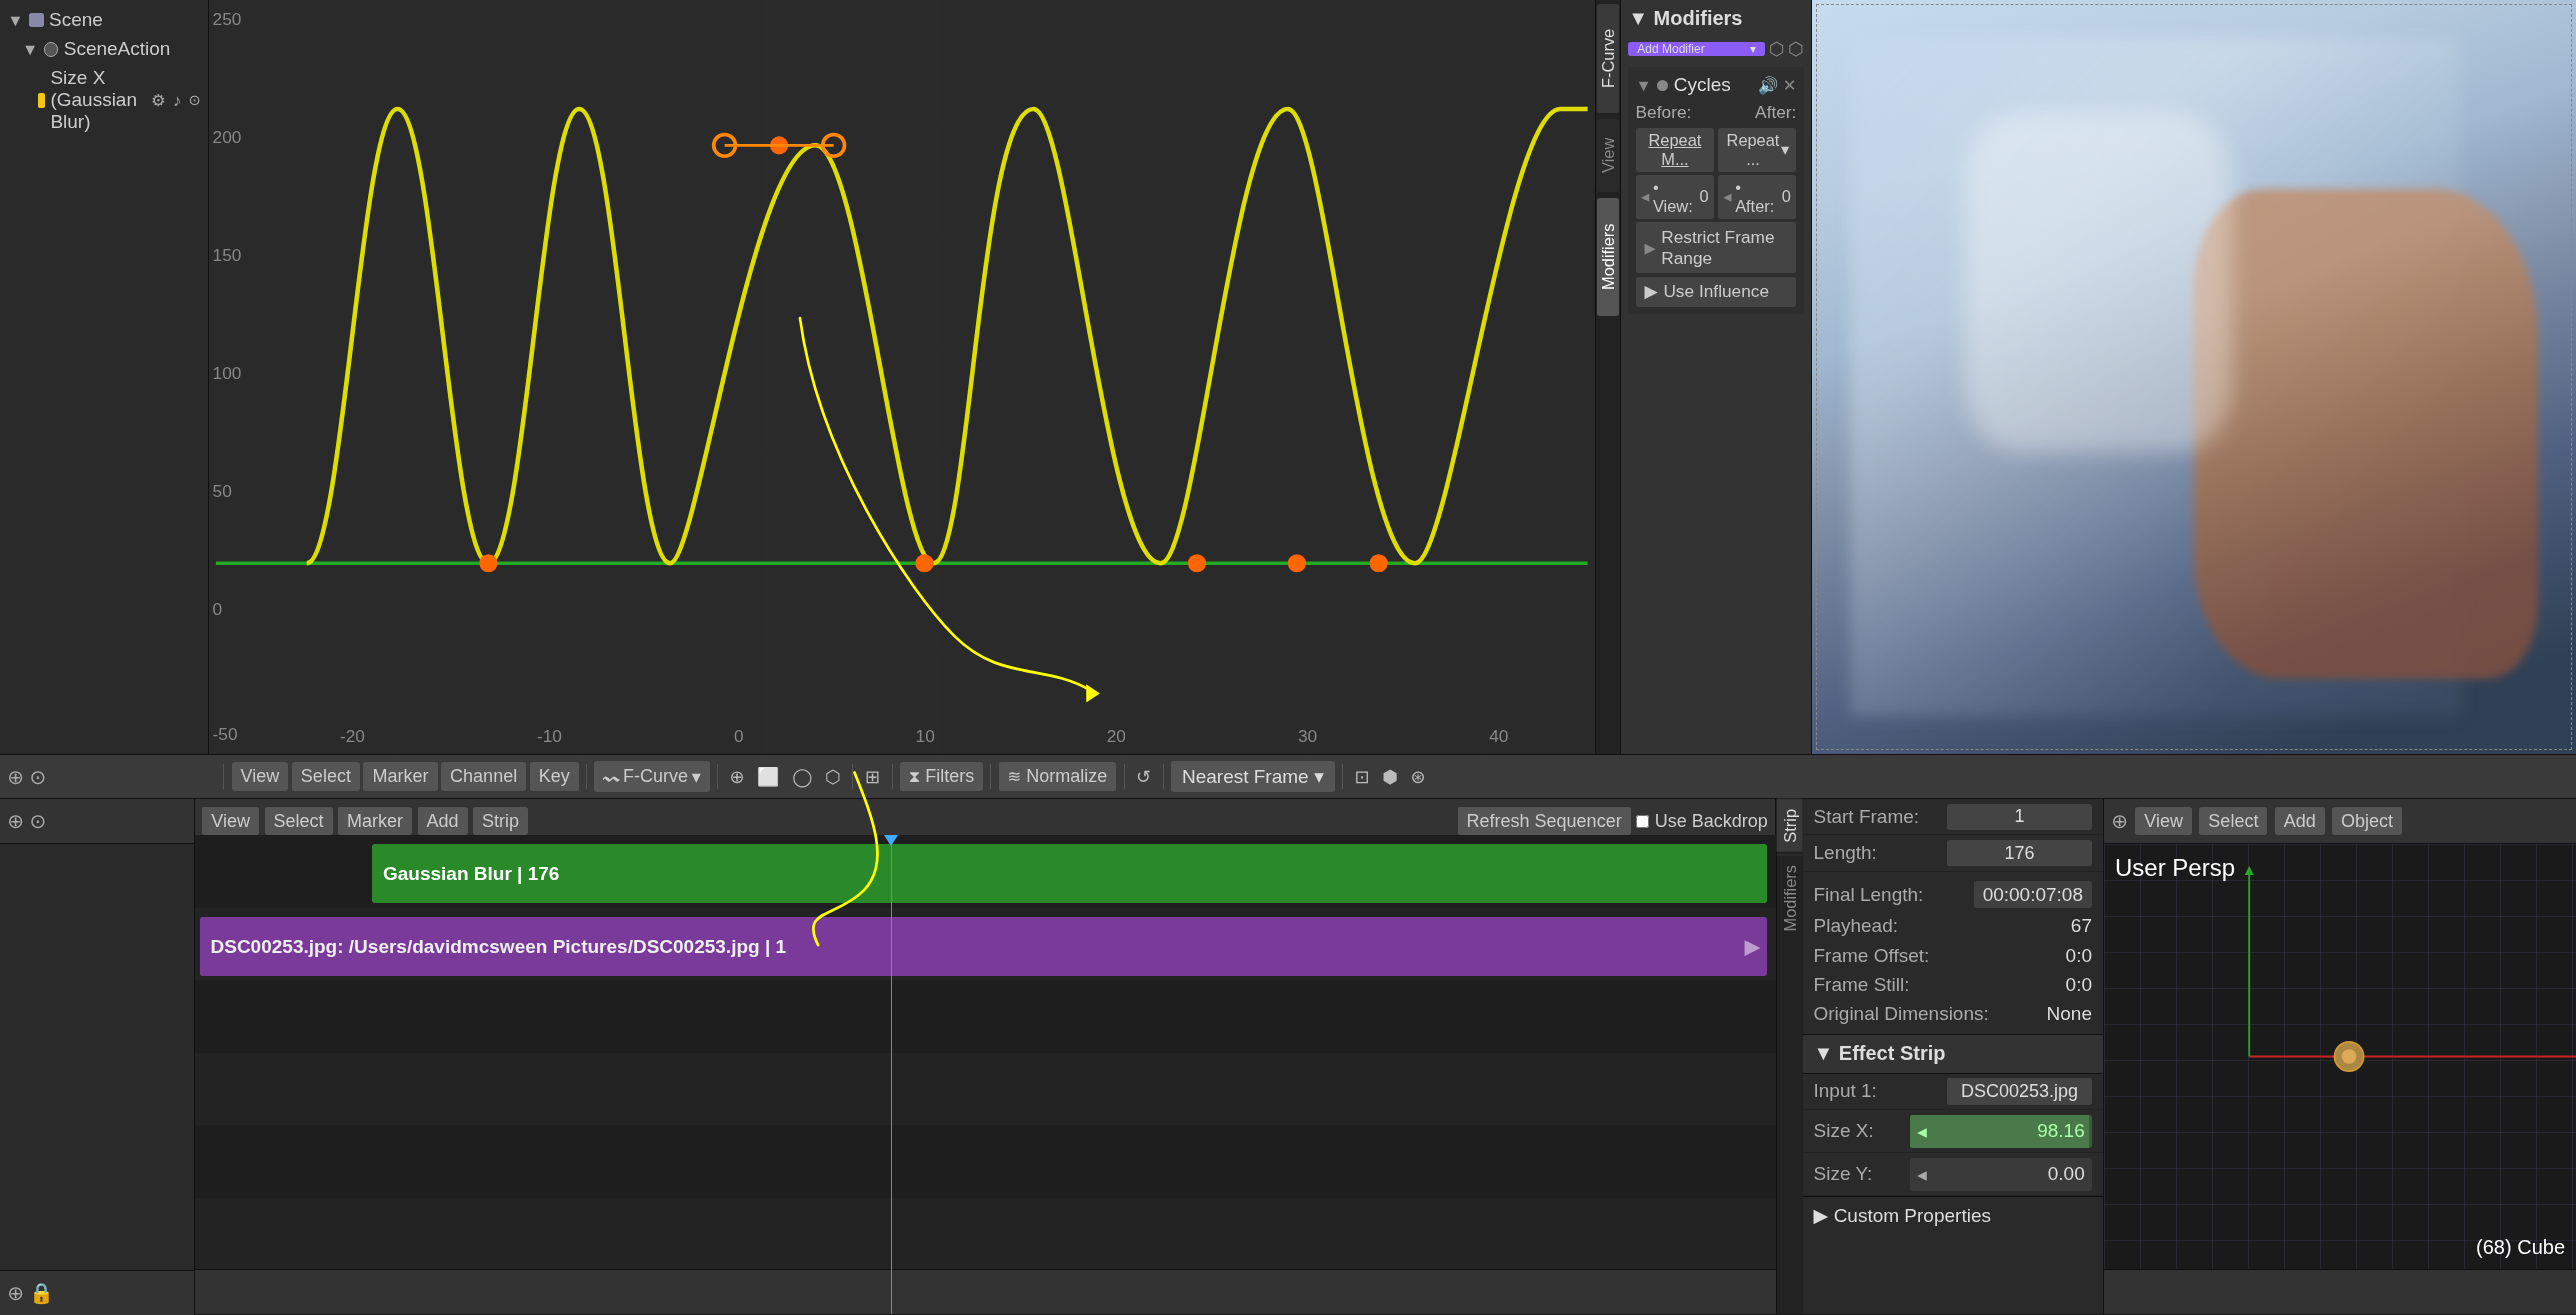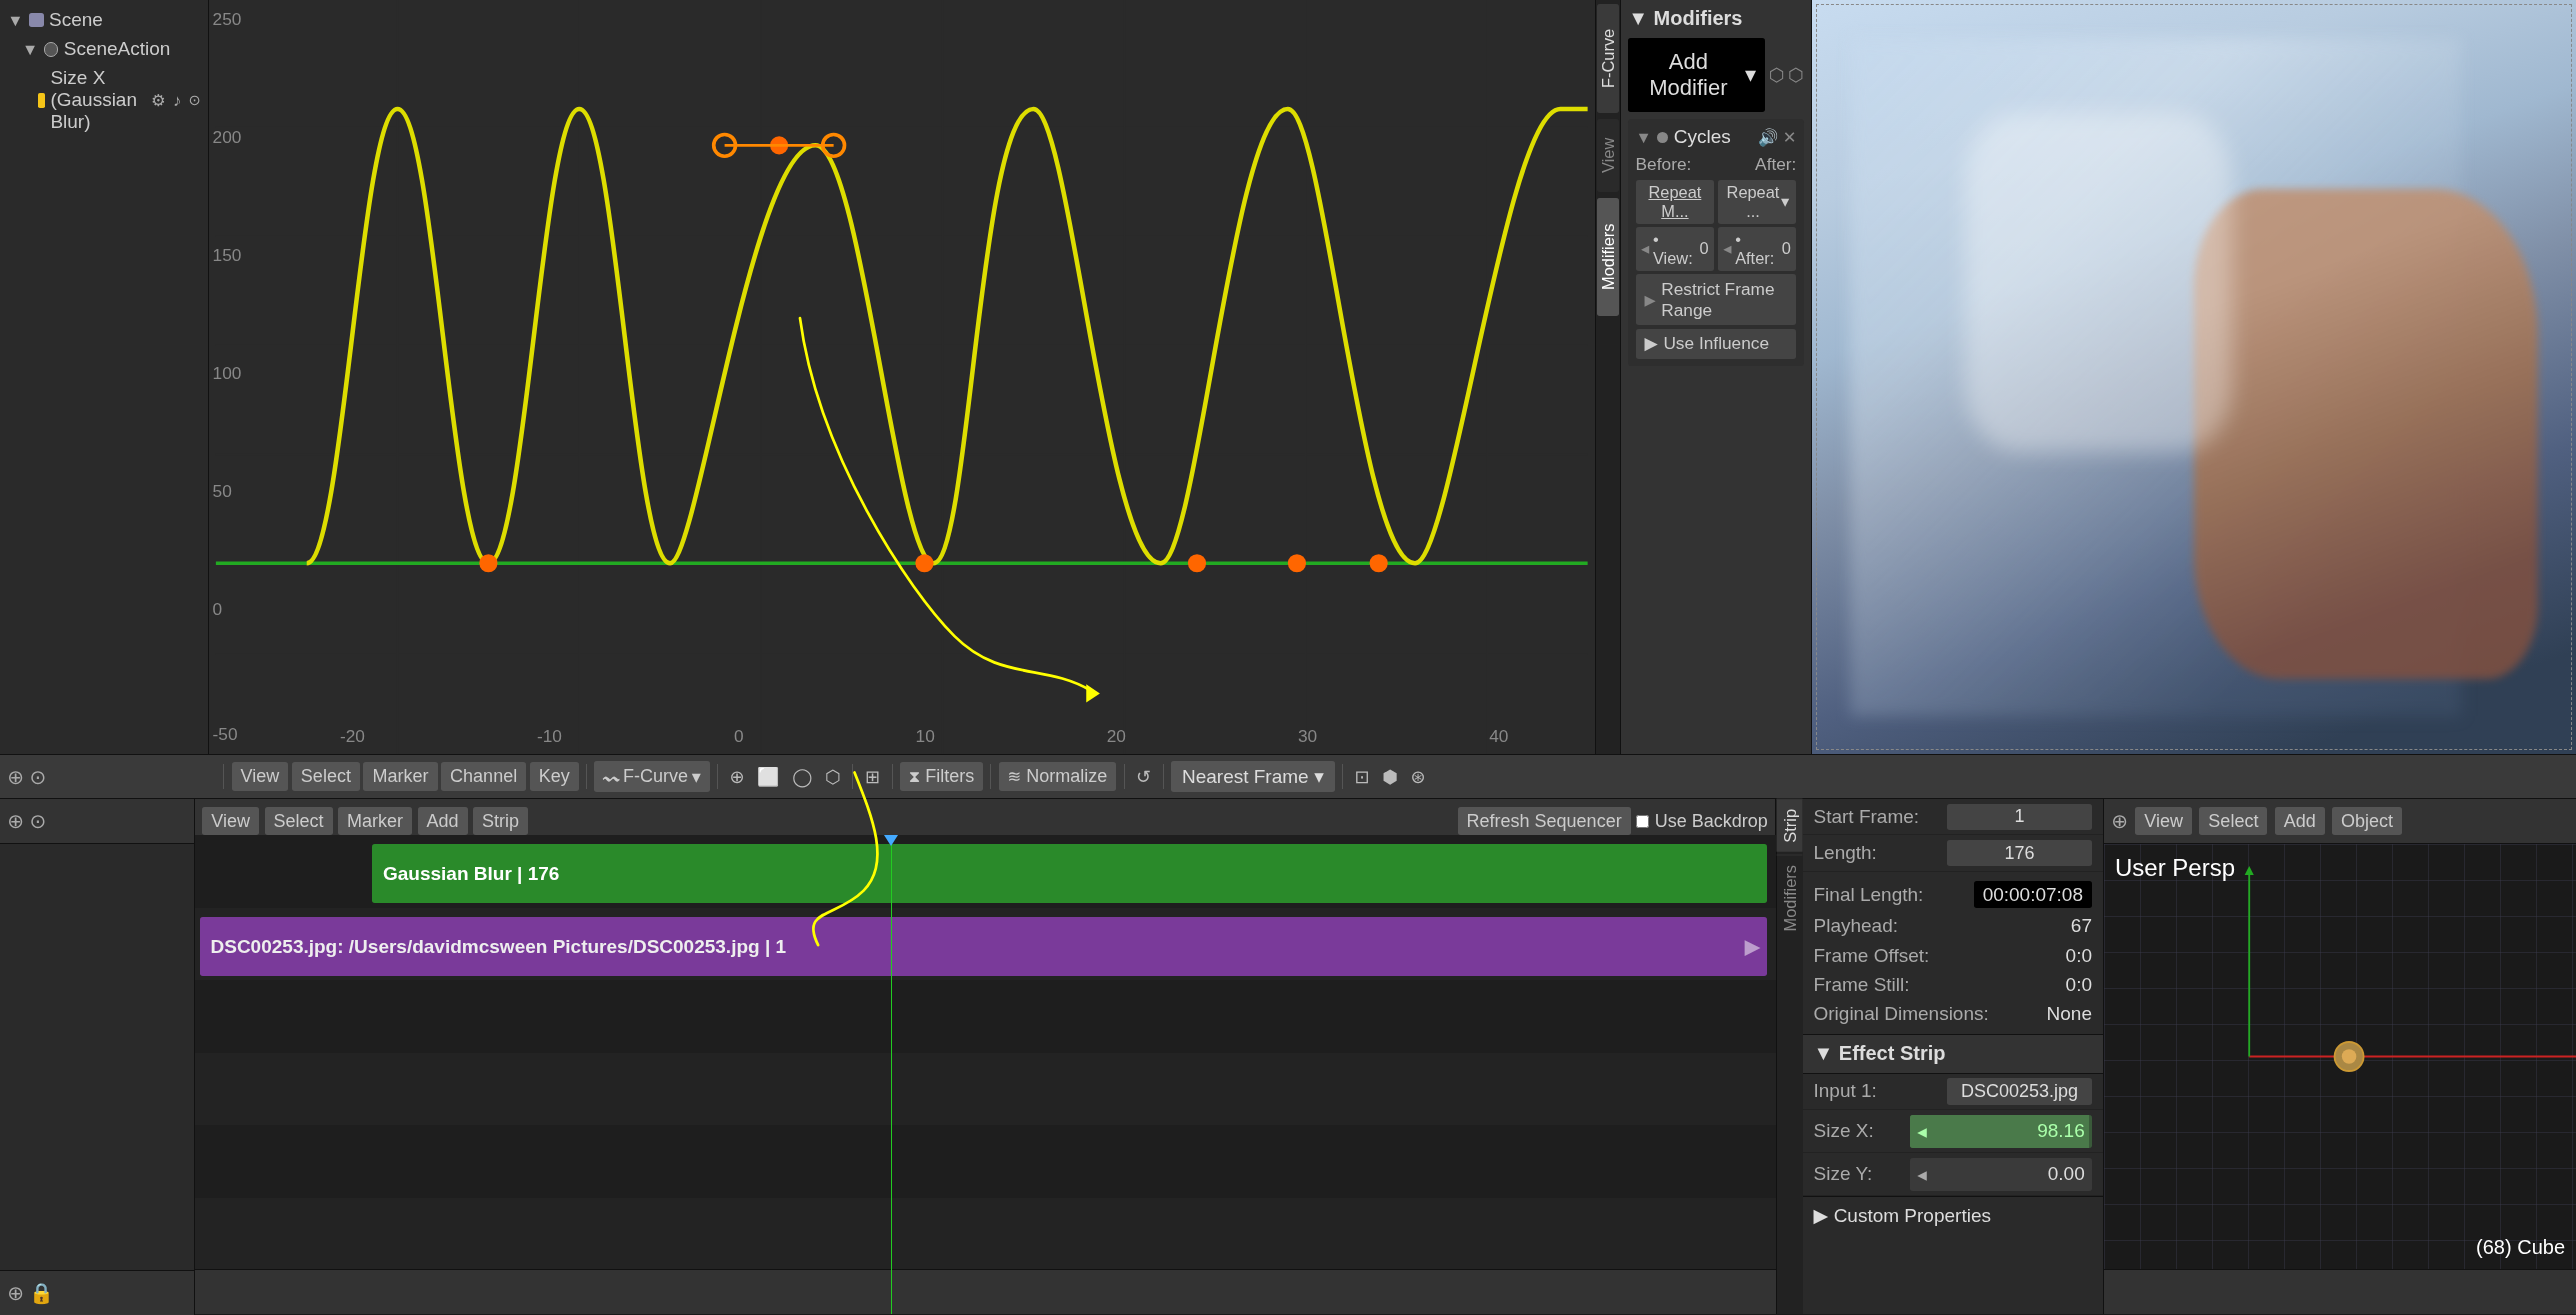--- a/index.html
+++ b/index.html
@@ -101,26 +101,26 @@
       font-size: 20px;
       color: #ddd;
       font-weight: bold;
       margin-bottom: 7.3px;
       display: flex;
       align-items: center;
       gap: 5.5px;
     }
 
     .add-modifier-btn {
-      background: #000000;
+      background: #8b5cf6;
       border: none;
       color: #ddd;
-      padding: 11px 9px;
-      border-radius: 2.7px;
-      font-size: 22px;
+      padding: 0 9px;
+      border-radius: 2.7px;
+      font-size: 12px;
       cursor: pointer;
       display: flex;
       align-items: center;
       gap: 5.5px;
       width: 100%;
       justify-content: space-between;
     }
 
     .modifier-block {
       background: #2e2e2e;
@@ -317,21 +317,21 @@
     }
     .prop-row {
       display: flex;
       align-items: center;
       justify-content: space-between;
       padding: 3.6px 0;
       font-size: 19px;
     }
     .prop-label { color: #aaa; }
     .prop-value {
-      background: #000000;
+      background: #404040;
       color: #ddd;
       padding: 2.7px 9px;
       border-radius: 2.7px;
       min-width: 73px;
     }
 
     .effect-strip-header {
       background: #333;
       padding: 7.3px 11px;
       color: #ddd;

